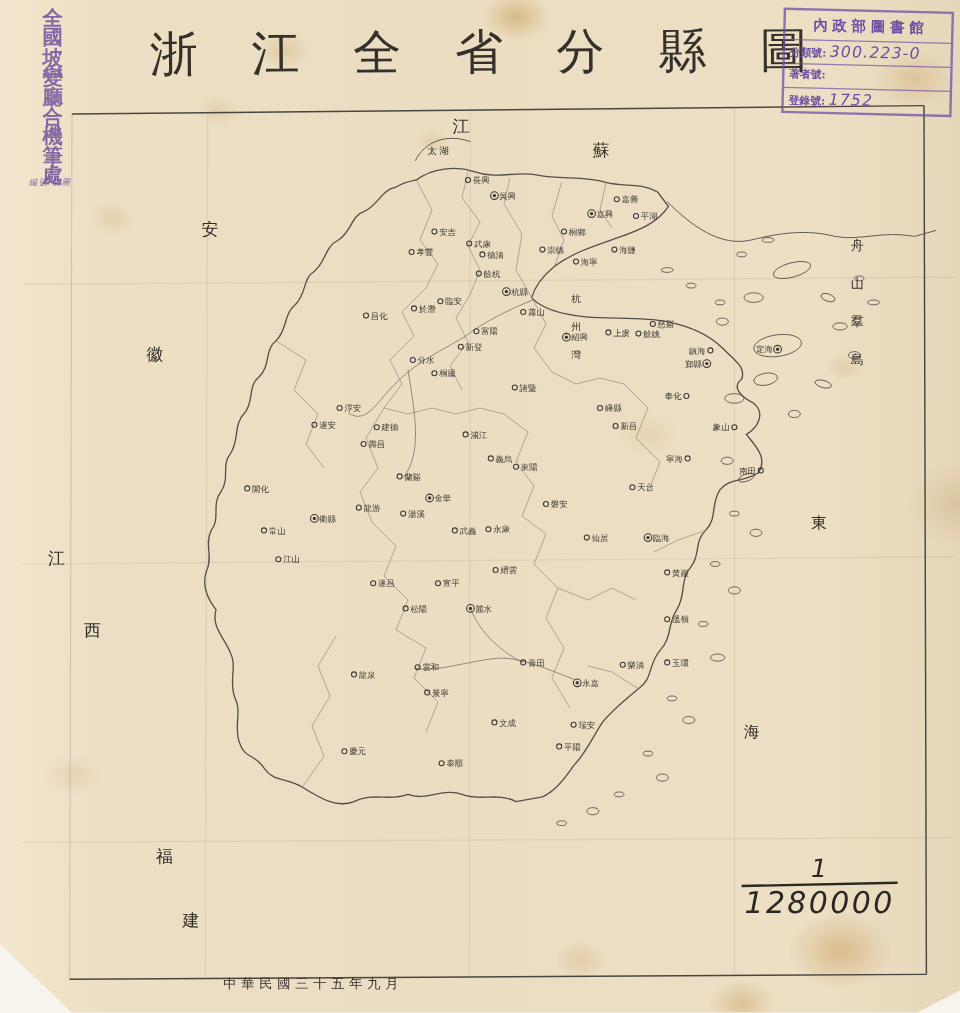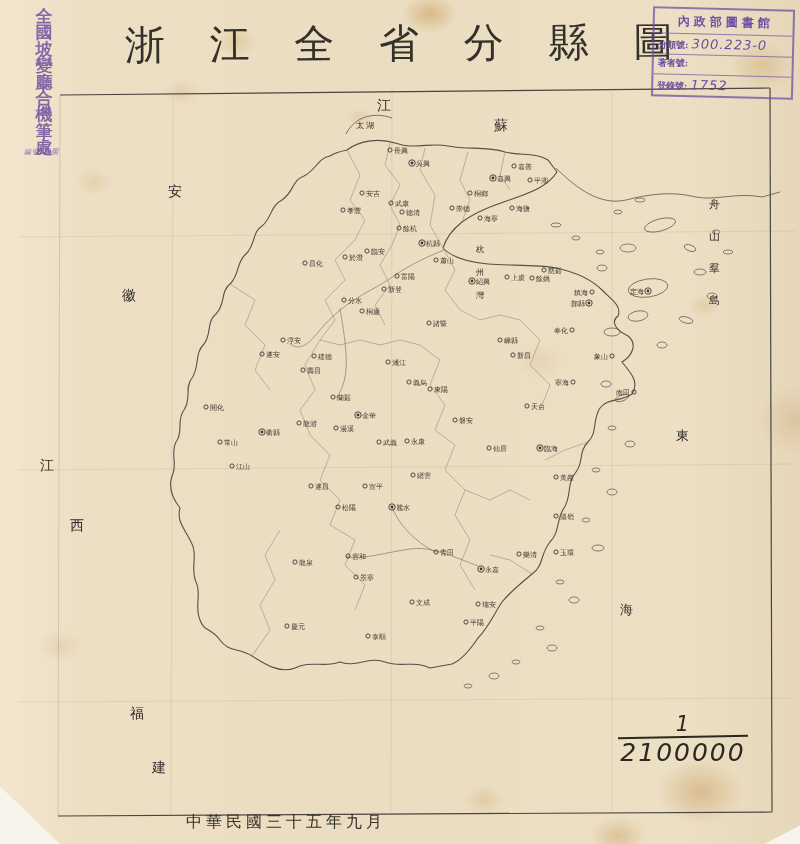--- a/index.html
+++ b/index.html
@@ -38,21 +38,21 @@
   .seal{position:absolute;z-index:4;left:26px;top:8px;width:36px;text-align:center;
     color:rgba(104,74,158,.8);font-size:17px;line-height:16.4px;font-weight:bold;filter:blur(.3px);}
   .seal-note{position:absolute;z-index:4;left:24px;top:147px;font-size:7px;letter-spacing:1px;
     color:rgba(104,74,158,.75);filter:blur(.3px);font-style:italic;}
   #map-svg{position:absolute;inset:0;z-index:2;}
   .scale{position:absolute;z-index:3;left:612px;top:712px;width:142px;text-align:center;
     font-family:"DejaVu Sans","Liberation Sans",sans-serif;font-style:italic;color:#2a2823;}
   .scale .num{font-size:21px;letter-spacing:1px;}
   .scale .bar{border-top:2px solid #2a2823;margin:0 6px;transform:rotate(-1.2deg);}
   .scale .den{font-size:25px;letter-spacing:2px;}
-  .date{position:absolute;z-index:3;left:186px;top:812px;font-size:16px;letter-spacing:4px;color:#35322c;}
+  .date{position:absolute;z-index:3;left:186px;top:812px;font-size:11px;letter-spacing:4px;color:#35322c;}
   
   .frame{stroke:#4a463f;stroke-width:1.2;fill:none;}
   .faint{opacity:.22;stroke-width:.8;}
   .crease{stroke:#7a6848;stroke-width:1;fill:none;opacity:.12;}
   .prov{stroke:#55504a;stroke-width:1.1;fill:none;}
   .coast{stroke:#5a554e;stroke-width:.8;fill:none;}
   .bord{stroke:#8e877c;stroke-width:.55;fill:none;}
   .river{stroke:#6e6960;stroke-width:.6;fill:none;}
   .isle{stroke:#55504a;stroke-width:.7;fill:none;}
   .mk{stroke:#3c3934;stroke-width:.9;fill:none;}
@@ -500,17 +500,17 @@
     </div>
     <div class="stamp-row">
       <span class="sl">登錄號:</span>
       <span class="sv">1752</span>
     </div>
   </div>
 
   <div class="scale">
     <div class="num">1</div>
     <div class="bar"></div>
-    <div class="den">2100000</div>
+    <div class="den">1280000</div>
   </div>
 
   <div class="date">中華民國三十五年九月</div>
 </div>
 
 </body></html>

